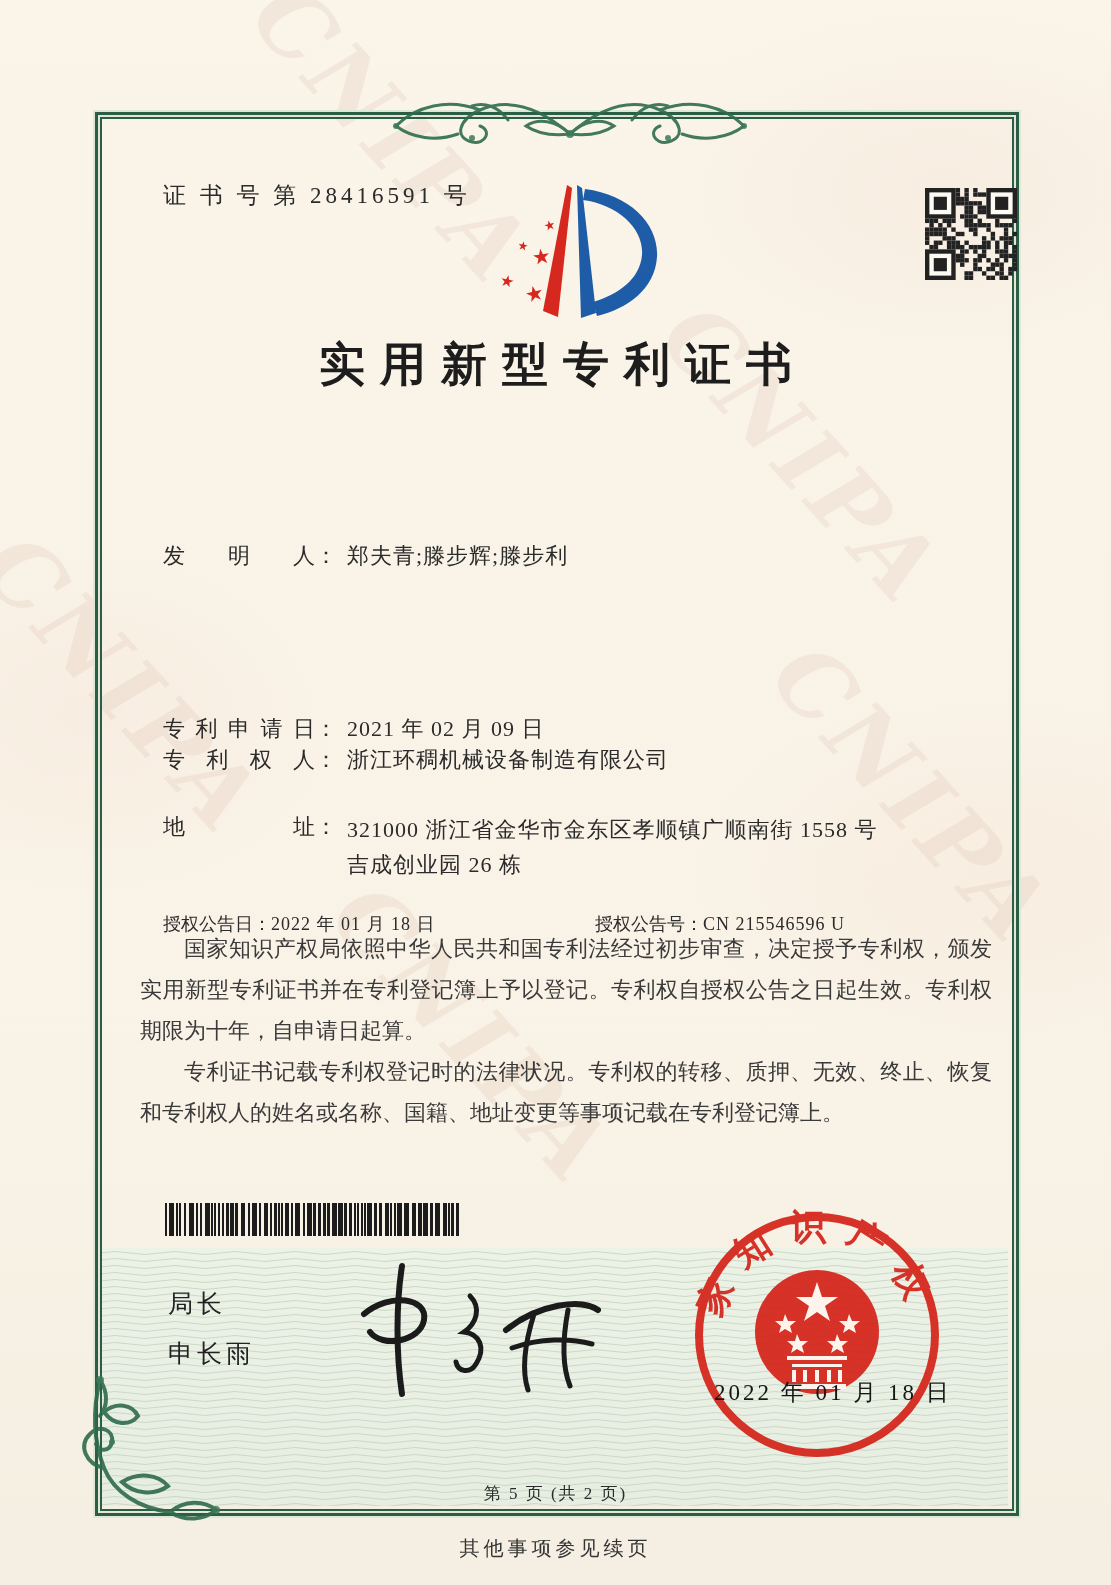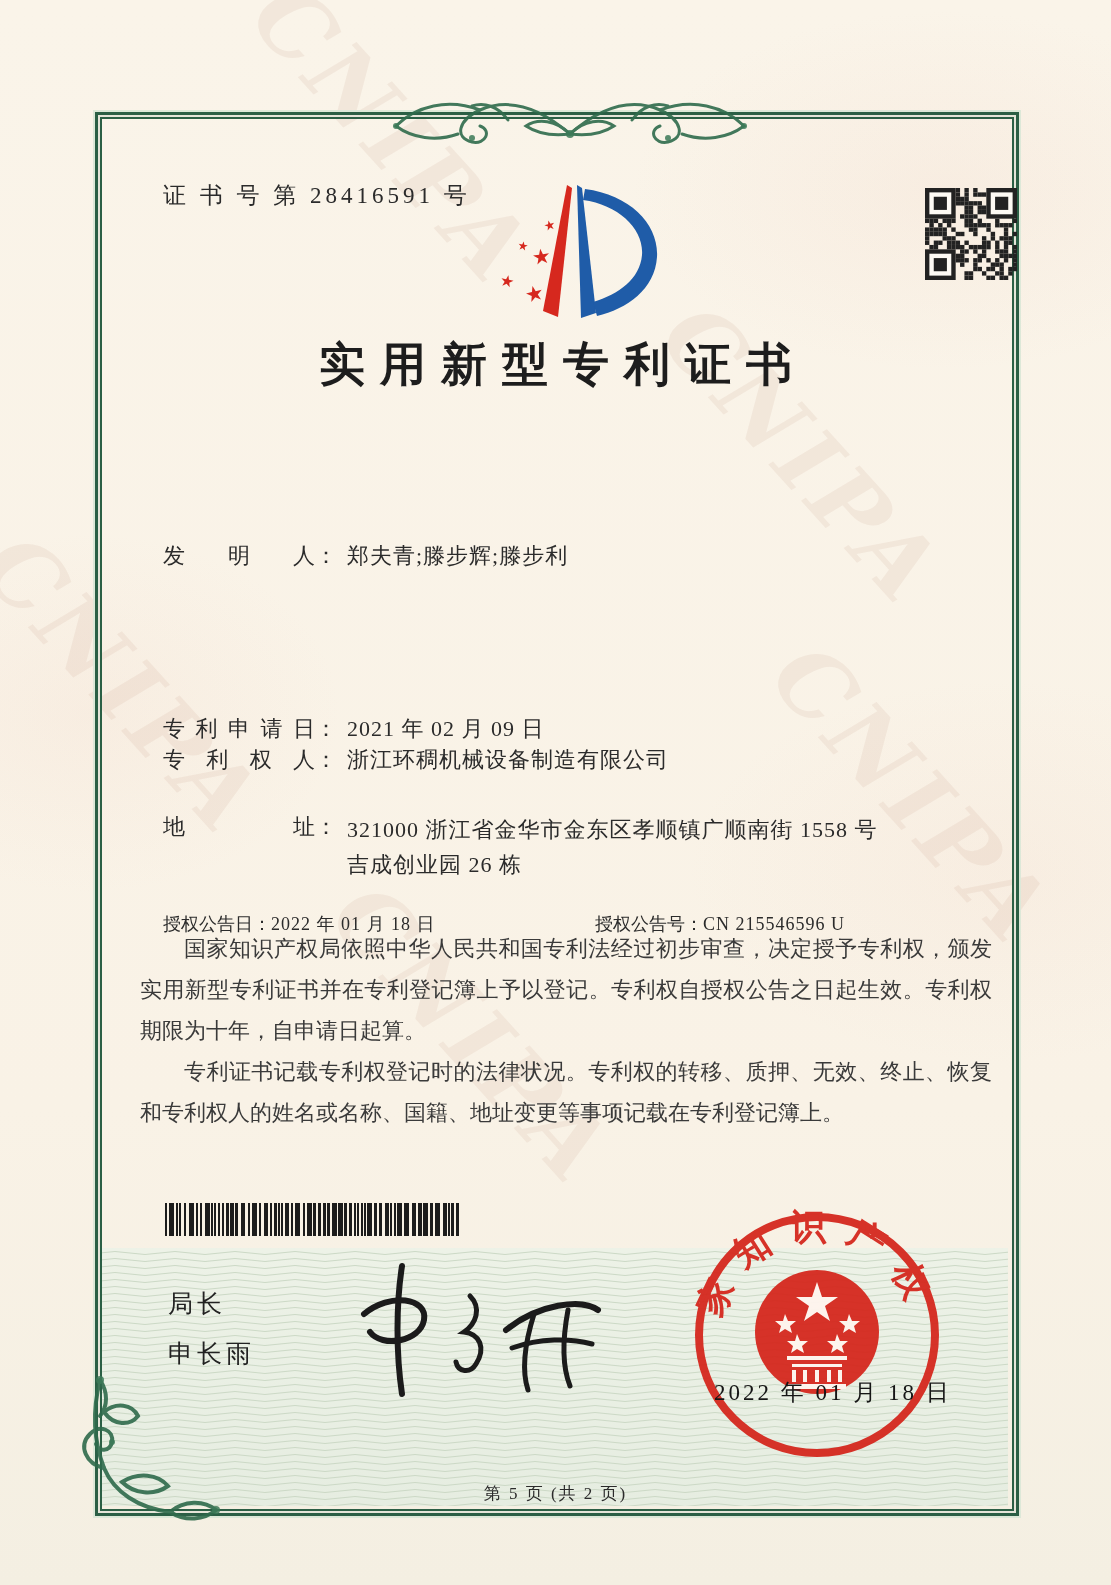--- a/index.html
+++ b/index.html
@@ -520,14 +520,15 @@
           <rect x="139" y="164" width="4" height="12"></rect>
         <rect x="150" y="164" width="4" height="12"></rect>
         <rect x="100" y="178" width="58" height="5"></rect>
       </g>
     </g>
   </svg>
 
   <div id="seal-date">2022 年 01 月 18 日</div>
 
   <div id="page-no">第 5 页 (共 2 页)</div>
+  <div id="continuation">其他事项参见续页</div>
 
 </div>
 
 </body></html>

